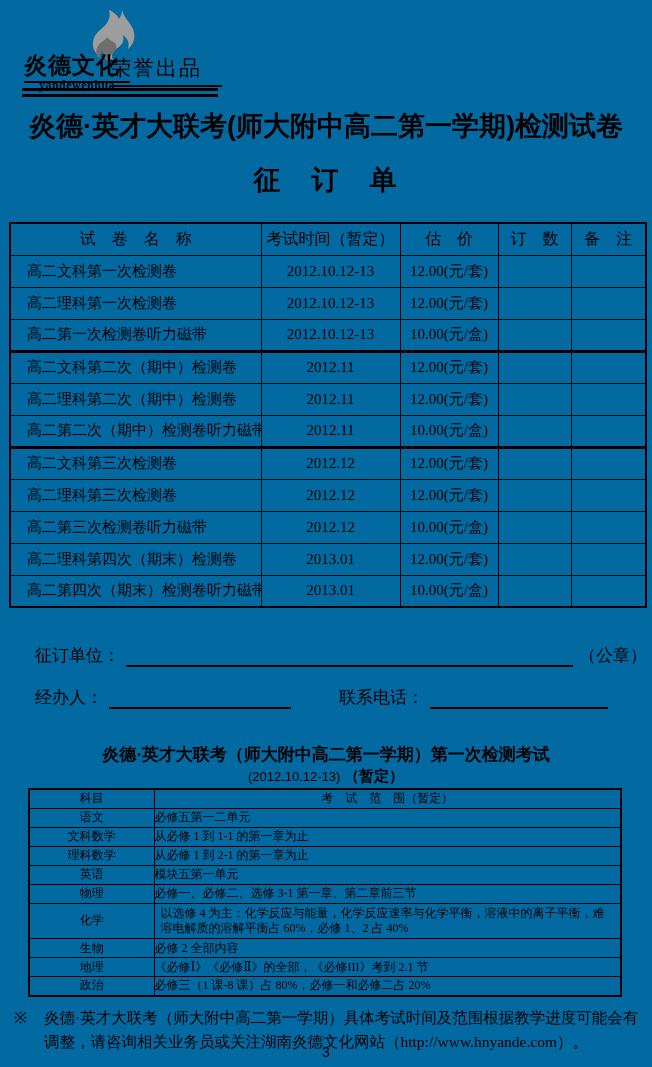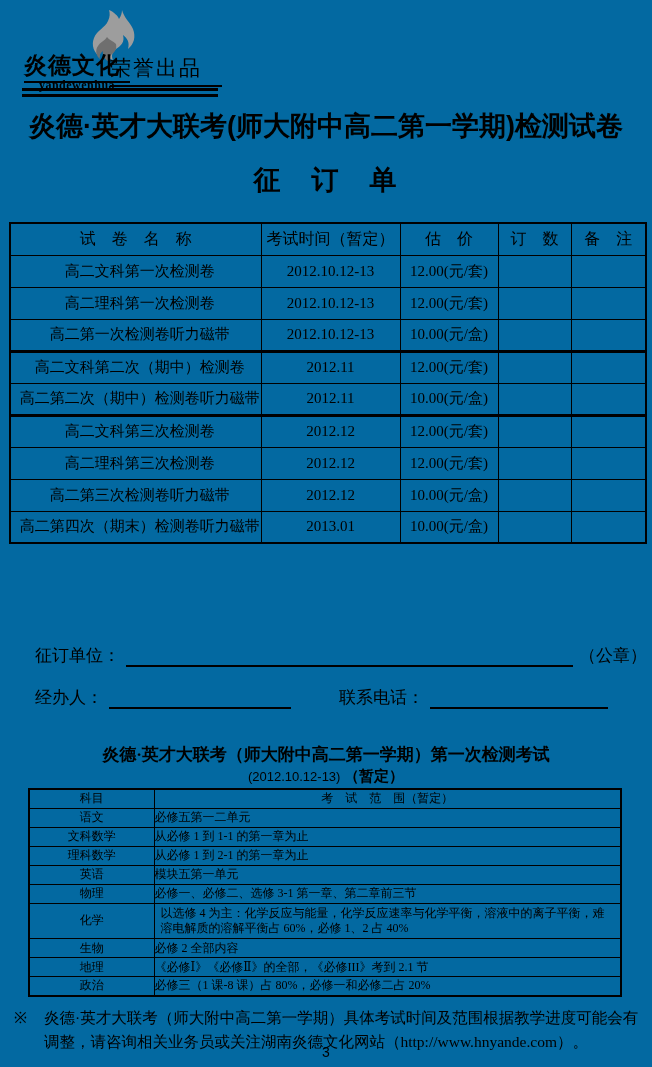--- a/index.html
+++ b/index.html
@@ -46,21 +46,21 @@
   }
   
   .t1 {
     position:absolute; left:9px; top:222px; width:636px;
     border-collapse:collapse; table-layout:fixed;
     border:2px solid #000;
   }
   .t1 th, .t1 td { border:1px solid #000; overflow:hidden; white-space:nowrap; }
   .t1 th { height:32px; font-size:16px; font-weight:normal; text-align:center; }
   .t1 td { height:32px; font-size:15px; }
-  .t1 td.n { text-align:center; padding-left:8px; }
+  .t1 td.n { text-align:left; padding-left:16px; }
   .t1 td.c { text-align:center; }
   .t1 tr.grp td { border-top:3px solid #000; }
   
   .form-line { position:absolute; font-size:17px; display:flex; align-items:flex-end; }
   .form-line .blank { border-bottom:2px solid #000; height:20px; }
   .line-unit { left:35px; top:644px; width:612px; }
   .line-unit .blank { flex:1; margin:0 6px; }
   .line-people { left:35px; top:686px; width:612px; }
   .line-people .blank1 { width:182px; margin-left:6px; }
   .line-people .gap { width:48px; }
@@ -160,20 +160,27 @@
         <td class="c"></td>
       </tr>
       <tr class="grp">
         <td class="n">高二文科第二次（期中）检测卷</td>
         <td class="c">2012.11</td>
         <td class="c">12.00(元/套)</td>
         <td class="c"></td>
         <td class="c"></td>
       </tr>
       <tr>
+        <td class="n">高二理科第二次（期中）检测卷</td>
+        <td class="c">2012.11</td>
+        <td class="c">12.00(元/套)</td>
+        <td class="c"></td>
+        <td class="c"></td>
+      </tr>
+      <tr>
         <td class="n">高二第二次（期中）检测卷听力磁带</td>
         <td class="c">2012.11</td>
         <td class="c">10.00(元/盒)</td>
         <td class="c"></td>
         <td class="c"></td>
       </tr>
       <tr class="grp">
         <td class="n">高二文科第三次检测卷</td>
         <td class="c">2012.12</td>
         <td class="c">12.00(元/套)</td>
@@ -184,20 +191,27 @@
         <td class="n">高二理科第三次检测卷</td>
         <td class="c">2012.12</td>
         <td class="c">12.00(元/套)</td>
         <td class="c"></td>
         <td class="c"></td>
       </tr>
       <tr>
         <td class="n">高二第三次检测卷听力磁带</td>
         <td class="c">2012.12</td>
         <td class="c">10.00(元/盒)</td>
+        <td class="c"></td>
+        <td class="c"></td>
+      </tr>
+      <tr>
+        <td class="n">高二理科第四次（期末）检测卷</td>
+        <td class="c">2013.01</td>
+        <td class="c">12.00(元/套)</td>
         <td class="c"></td>
         <td class="c"></td>
       </tr>
       <tr>
         <td class="n">高二第四次（期末）检测卷听力磁带</td>
         <td class="c">2013.01</td>
         <td class="c">10.00(元/盒)</td>
         <td class="c"></td>
         <td class="c"></td>
       </tr>

